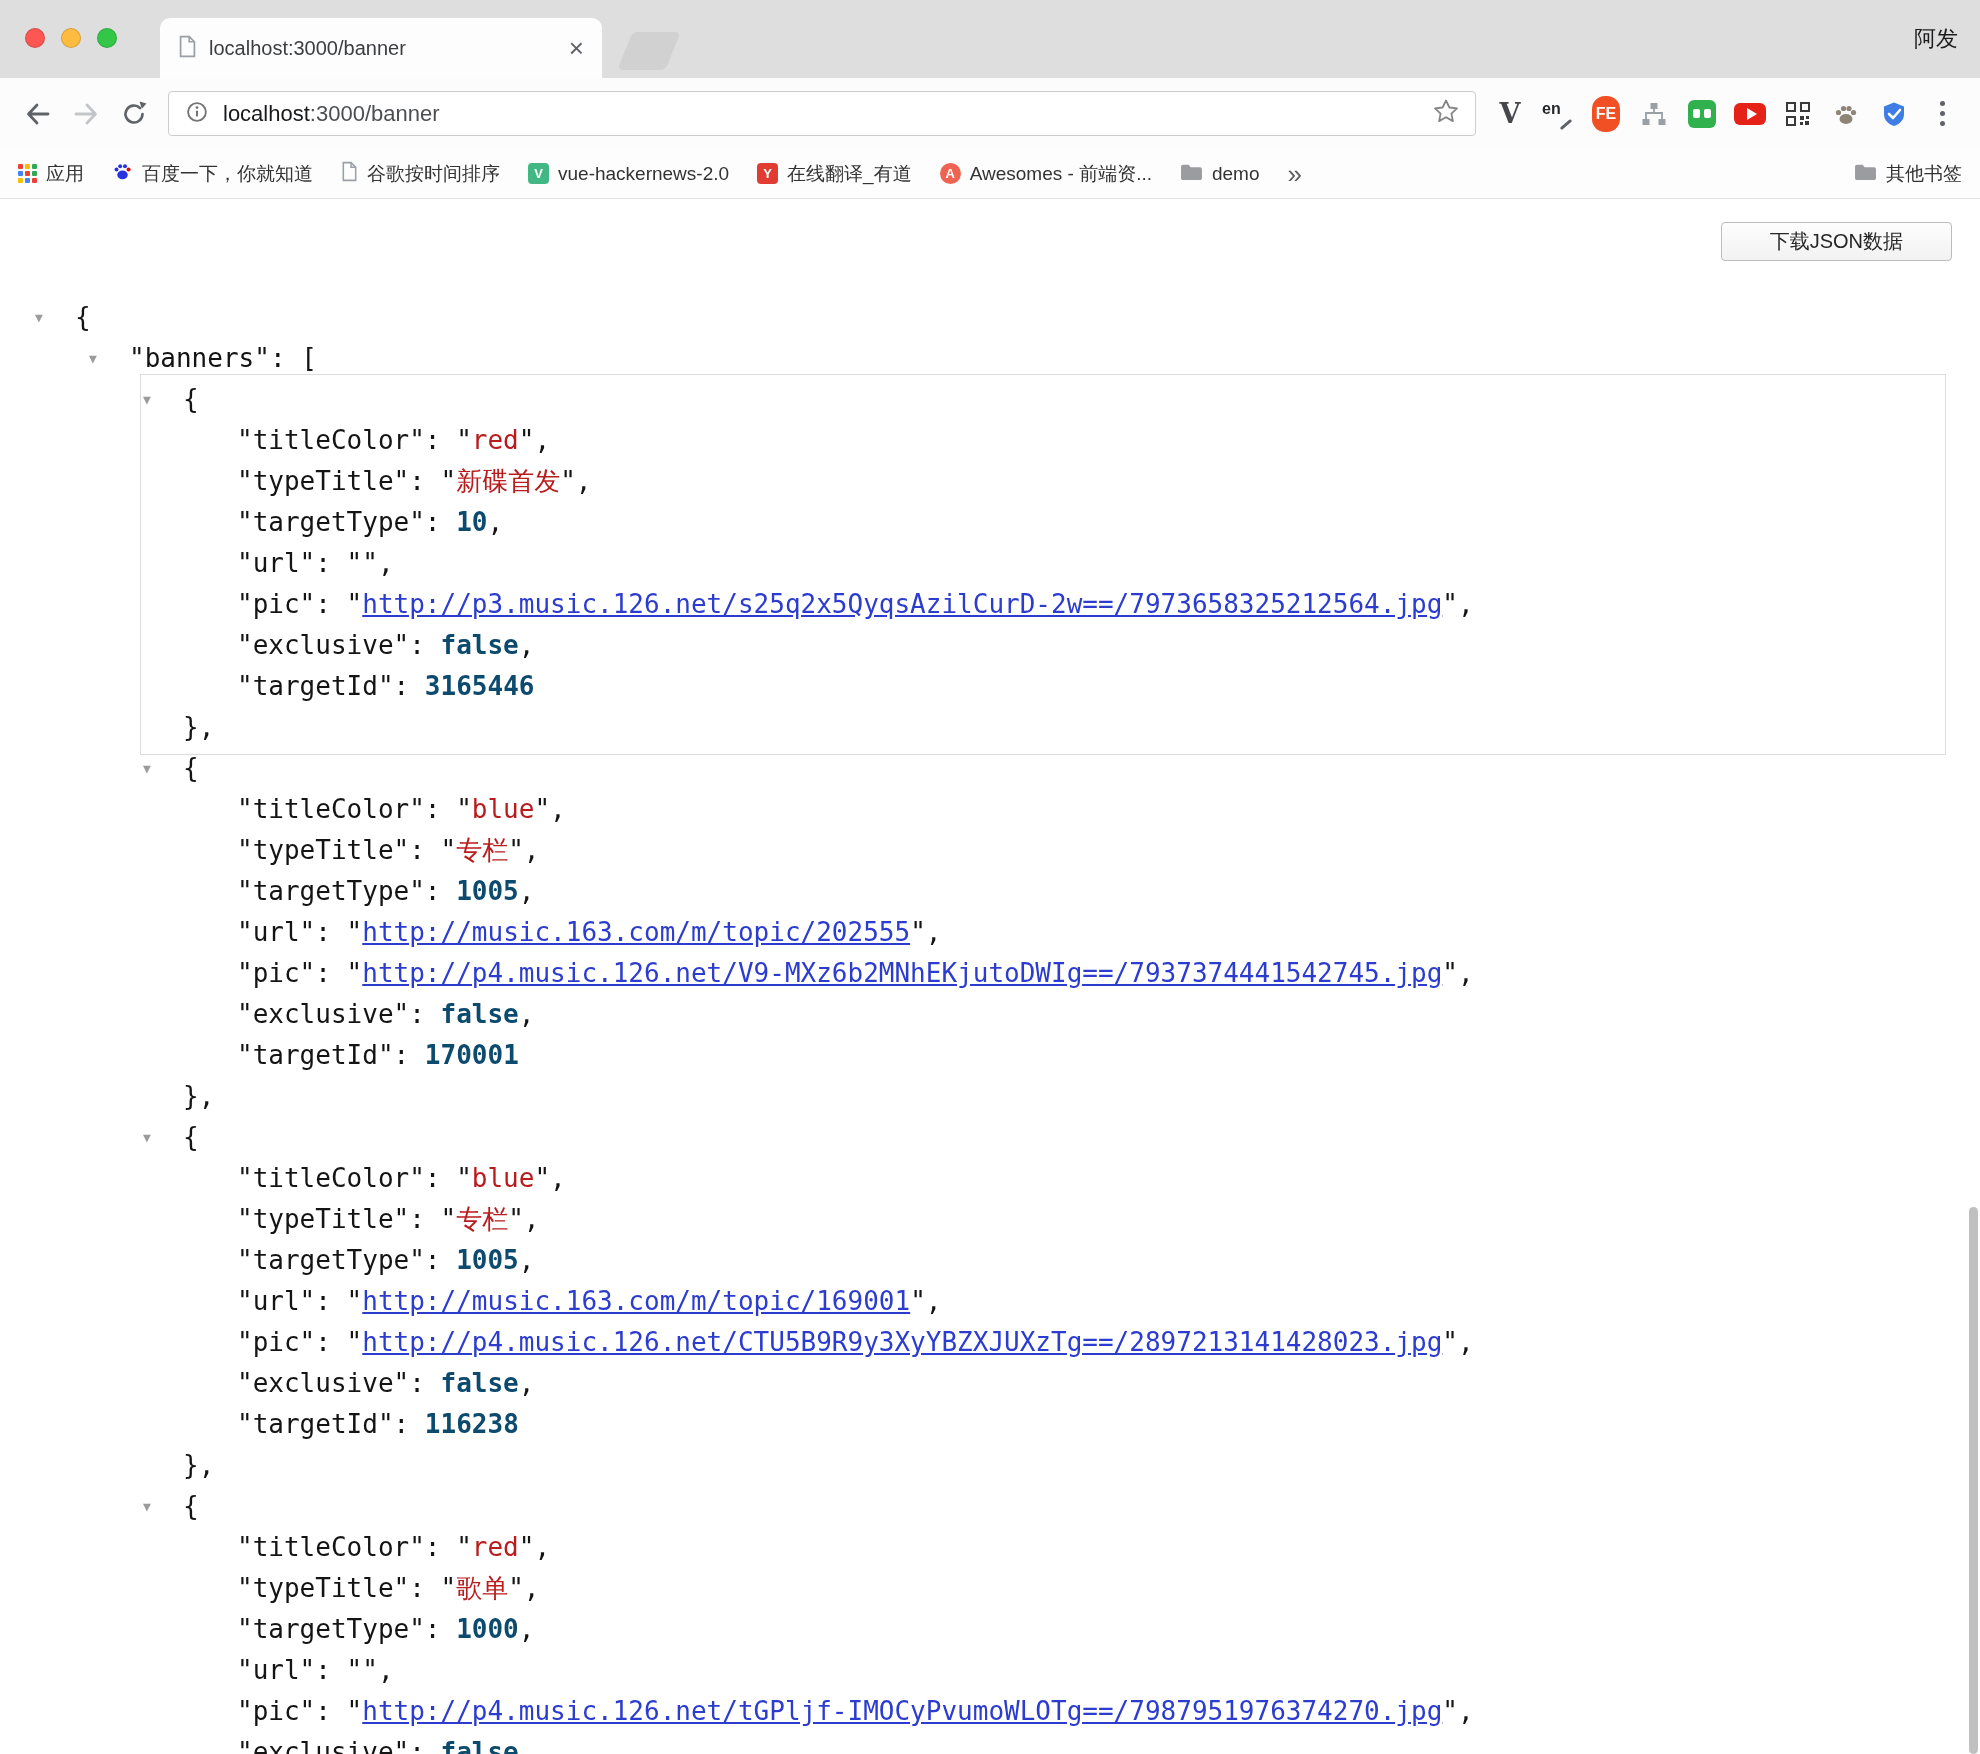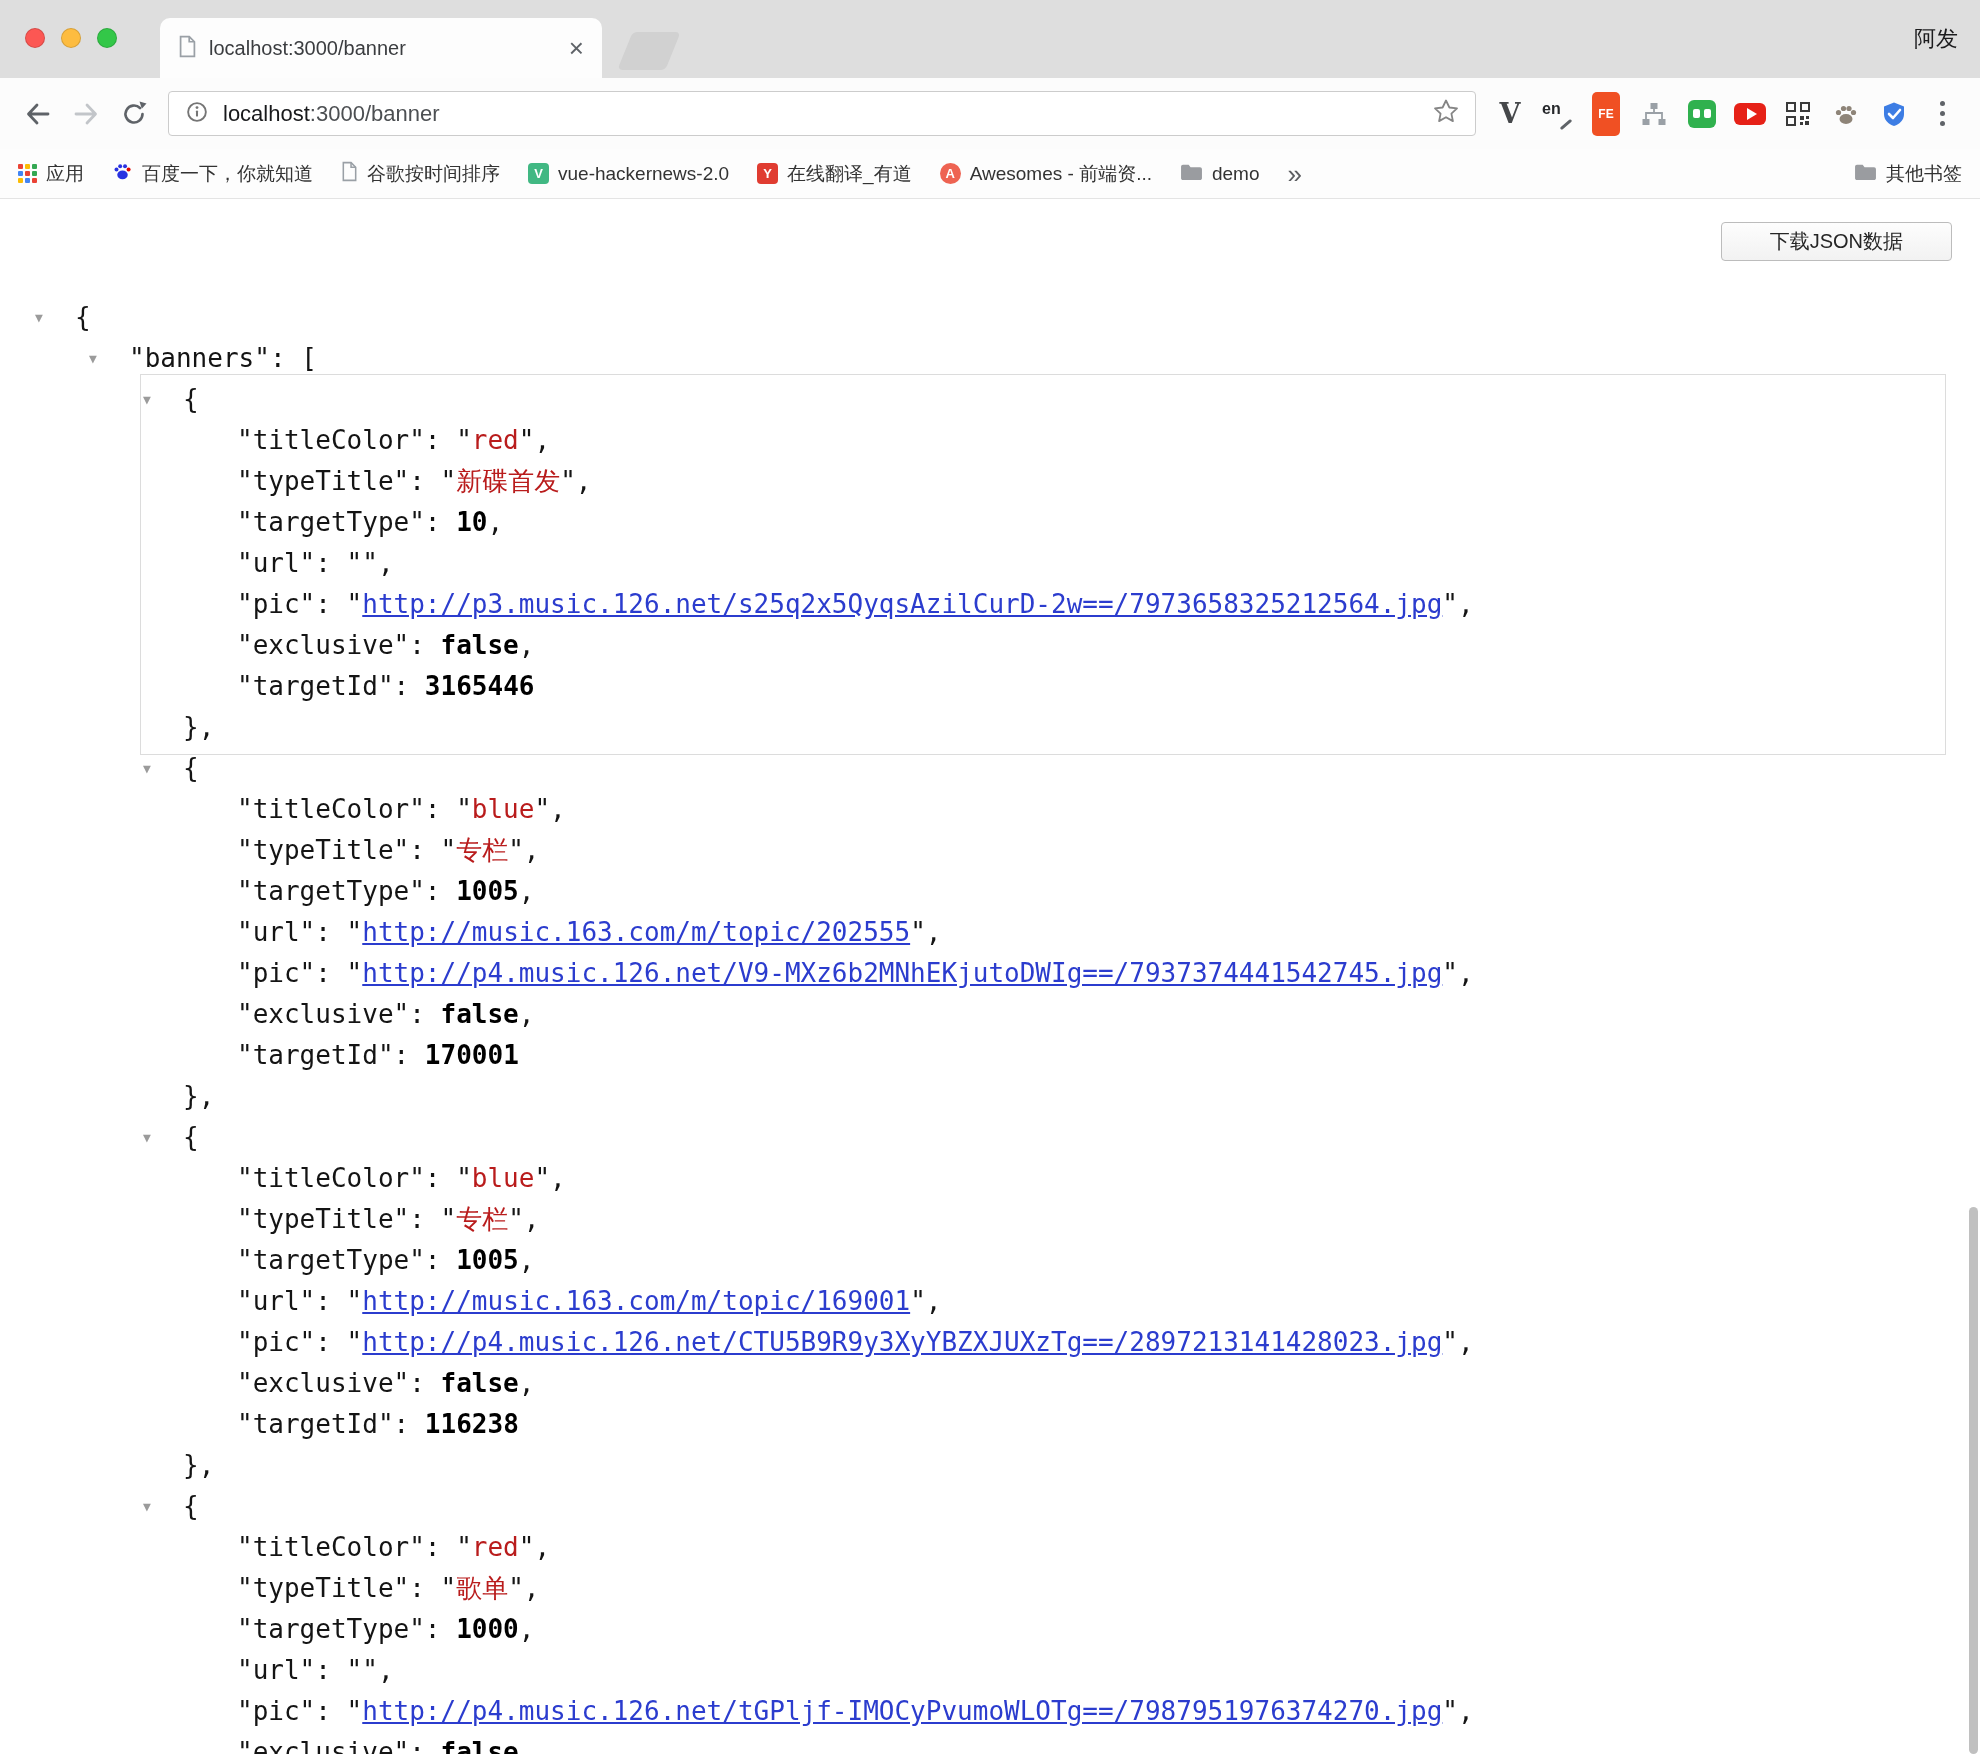--- a/index.html
+++ b/index.html
@@ -28,21 +28,21 @@
        display:flex;align-items:center;padding:0 14px;margin:0 10px;box-sizing:border-box;min-width:0;}
   .url{font-size:22px;margin-left:12px;flex:1;white-space:nowrap;overflow:hidden;}
   .url .host{color:#18191b;font-weight:500;}
   .url .path{color:#4c4f52;font-weight:500;}
   .ext{width:48px;height:48px;display:flex;align-items:center;justify-content:center;flex:none;}
   .glyph-v{font-size:27px;font-weight:700;color:#45474a;font-family:"DejaVu Serif",serif;}
   .translate-wrap{position:relative;width:32px;height:30px;}
   .translate-en{position:absolute;left:0;top:1px;font-size:16px;font-weight:700;color:#26282b;}
   .translate-pen{position:absolute;right:1px;bottom:3px;width:14px;height:3px;background:#5f6368;transform:rotate(-40deg);border-radius:2px;}
   .sq{display:flex;align-items:center;justify-content:center;color:#fff;font-weight:700;}
-  .fehelper{width:28px;height:44px;border-radius:5px;background:#f05023;font-size:12px;}
+  .fehelper{width:28px;height:36px;border-radius:13px;background:#f05023;font-size:16px;}
   .greensq{width:28px;height:28px;border-radius:6px;background:#30b14e;position:relative;}
   .greensq i{position:absolute;top:9px;width:7px;height:9px;background:#fff;border-radius:2px;}
   .greensq i:first-child{left:5px;} .greensq i:last-child{right:5px;}
   .yt{width:32px;height:22px;border-radius:6px;background:#e62117;display:flex;align-items:center;justify-content:center;}
   .yt i{width:0;height:0;border-left:10px solid #fff;border-top:6px solid transparent;border-bottom:6px solid transparent;margin-left:3px;}
   .menu-dots{display:flex;flex-direction:column;gap:5px;align-items:center;}
   .menu-dots i{width:5px;height:5px;border-radius:50%;background:#5f6368;}
 
   
   .bmbar{height:50px;background:#fdfdfd;border-bottom:1px solid #e4e4e4;display:flex;align-items:center;
@@ -69,21 +69,21 @@
   .segmented{display:flex;}
   .seg-left{border-radius:4px 0 0 4px;padding:0 42px;background:#e9e9e9;}
   .seg-right{border-radius:0 4px 4px 0;padding:0 42px;border-left:none;background:linear-gradient(#fdfdfd,#f4f4f4);}
 
   .json-tree{position:absolute;top:97px;left:0;right:0;bottom:0;overflow:hidden;}
   .jline{height:41px;line-height:41px;font-family:"DejaVu Sans Mono",monospace;font-size:26px;
        white-space:pre;position:relative;color:#141414;}
   .tri{position:absolute;top:0;font-size:13px;color:#9b9b9b;line-height:41px;}
   .sg-k,.sg-p,.sg-q{color:#141414;}
   .sg-s{color:#b91c1c;}
-  .sg-n,.sg-b{color:#000000;font-weight:700;}
+  .sg-n,.sg-b{color:#0c4a6e;font-weight:700;}
   .sg-l{color:#2b3cce;text-decoration:underline;cursor:pointer;}
   .hover-box{position:absolute;left:140px;right:34px;border:1px solid #dcdcdc;pointer-events:none;}
   .scroll-thumb{position:absolute;right:2px;width:9px;top:1007px;height:547px;background:#c0c0c0;border-radius:5px;}
 </style>
 </head>
 <body>
 
 <div class="app">
 
   <div class="tabbar">

